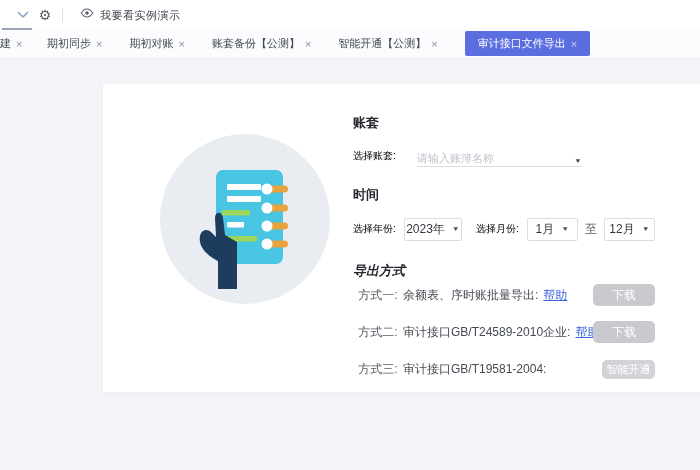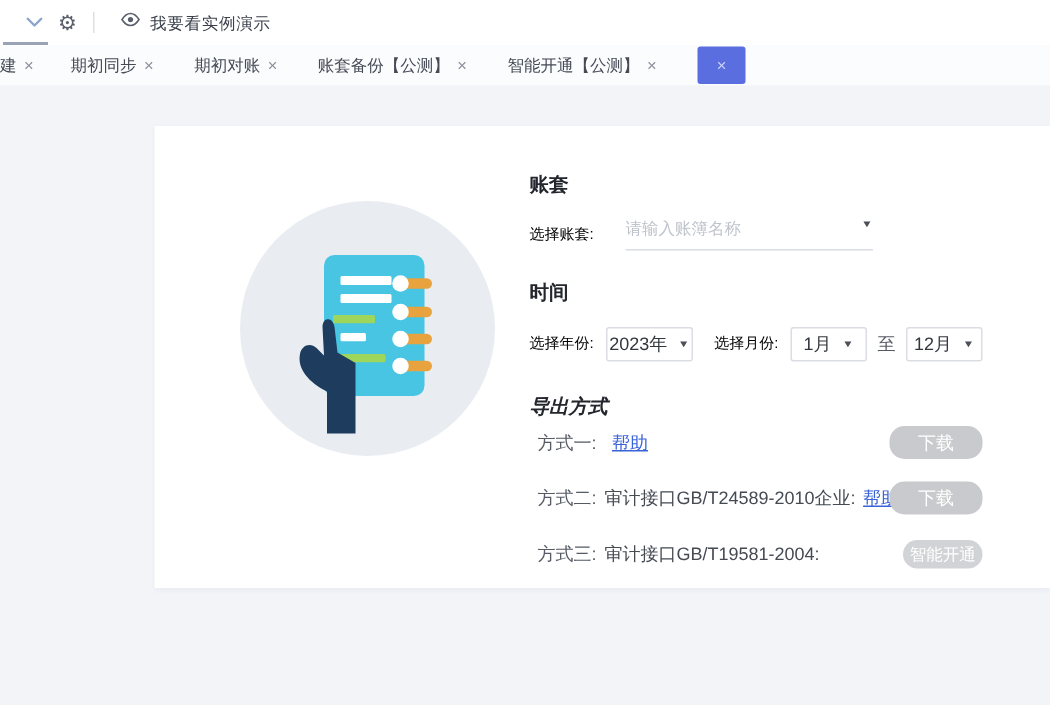--- a/index.html
+++ b/index.html
@@ -32,37 +32,37 @@
   .illustration { position:absolute; left:57px; top:50px; width:170px; height:170px; }
 
   
   .form { position:absolute; left:250px; top:30px; width:302px; }
   .section-title { font-size:13px; font-weight:bold; color:#23262d; margin-bottom:13px; }
   .form-row { display:flex; align-items:center; }
   .row-label { font-size:10px; color:#000000; white-space:nowrap; }
 
   .account-row { margin-bottom:19px; height:22px; }
   .account-row .row-label { width:64px; }
-  .underline-select { flex:0 0 165px; display:flex; align-items:flex-start; justify-content:space-between; border-bottom:1px solid #d9dde3; height:22px; cursor:pointer; }
+  .underline-select { flex:0 0 165px; display:flex; align-items:flex-end; justify-content:space-between; border-bottom:1px solid #d9dde3; height:22px; cursor:pointer; }
   .placeholder-text { font-size:11px; color:#bfc3cb; }
   .caret { font-size:8px; color:#4a4f58; transform:scaleY(0.8); }
 
   .time-row { margin-bottom:21px; height:24px; }
   .box-select { display:flex; align-items:center; justify-content:center; gap:7px; border:1px solid #dadde3; border-radius:2px; height:23px; font-size:12px; color:#33373f; cursor:pointer; }
   .year-select { width:64px; margin-left:8px; margin-right:14px; }
   .month-select { width:56px; margin-left:8px; }
   .to-label { font-size:12px; color:#555a64; margin:0 7px; }
 
   .export-title { margin-bottom:4px;font-style:italic; }
   .export-row { height:22px; margin-bottom:15px; position:relative; }
   .export-prefix { width:50px; font-size:12px; color:#555a64; white-space:nowrap;text-align:center; }
   .export-desc { font-size:12px; color:#454a53; white-space:nowrap; }
   .help-link { font-size:12px; color:#3a63d8; text-decoration:underline; margin-left:5px; cursor:pointer; white-space:nowrap; }
   .help-link:empty { display:none; }
-  .btn { position:absolute; right:0; border:none; color:#ffffff; border-radius:10px; cursor:pointer; font-family:Liberation Serif, serif; }
+  .btn { position:absolute; right:0; border:none; color:#ffffff; border-radius:5px; cursor:pointer; font-family:Liberation Serif, serif; }
   .btn-download { width:62px; height:22px; background:#c9cacd; font-size:12px; }
   .btn-activate { width:53px; height:19px; background:#d2d3d6; font-size:11px; }
 </style>
 </head>
 <body>
 
 <div class="topbar">
   <div class="icon-btn">
     <svg class="chevron-svg" width="12" height="8" viewBox="0 0 12 8">
       <polyline points="1.5,1.5 6,6 10.5,1.5" fill="none" stroke="#8ba4cf" stroke-width="1.6" stroke-linecap="round" stroke-linejoin="round"></polyline>
@@ -99,20 +99,21 @@
   </div>
   <div class="tab">
     <span>账套备份【公测】</span>
     <span class="tab-close">×</span>
   </div>
   <div class="tab">
     <span>智能开通【公测】</span>
     <span class="tab-close">×</span>
   </div>
   <div class="tab tab-active">
+    <span>审计接口文件导出</span>
     <span class="tab-close">×</span>
   </div>
 </div>
 
 <div class="main">
   <div class="card">
 
     <div class="illustration">
       <svg width="170" height="170" viewBox="0 0 170 170">
         <circle cx="85" cy="85" r="85" fill="#e9edf2"></circle>
@@ -167,20 +168,21 @@
         <div class="box-select month-select" style="margin-left:0;">
           <span>12月</span>
           <span class="caret">▼</span>
         </div>
       </div>
 
       <div class="section-title export-title">导出方式</div>
 
       <div class="form-row export-row">
         <span class="export-prefix">方式一:</span>
+        <span class="export-desc">余额表、序时账批量导出:</span>
         <span class="help-link">帮助</span>
         <button class="btn btn-download">下载</button>
       </div>
 
       <div class="form-row export-row">
         <span class="export-prefix">方式二:</span>
         <span class="export-desc">审计接口GB/T24589-2010企业:</span>
         <span class="help-link">帮助</span>
         <button class="btn btn-download">下载</button>
       </div>

